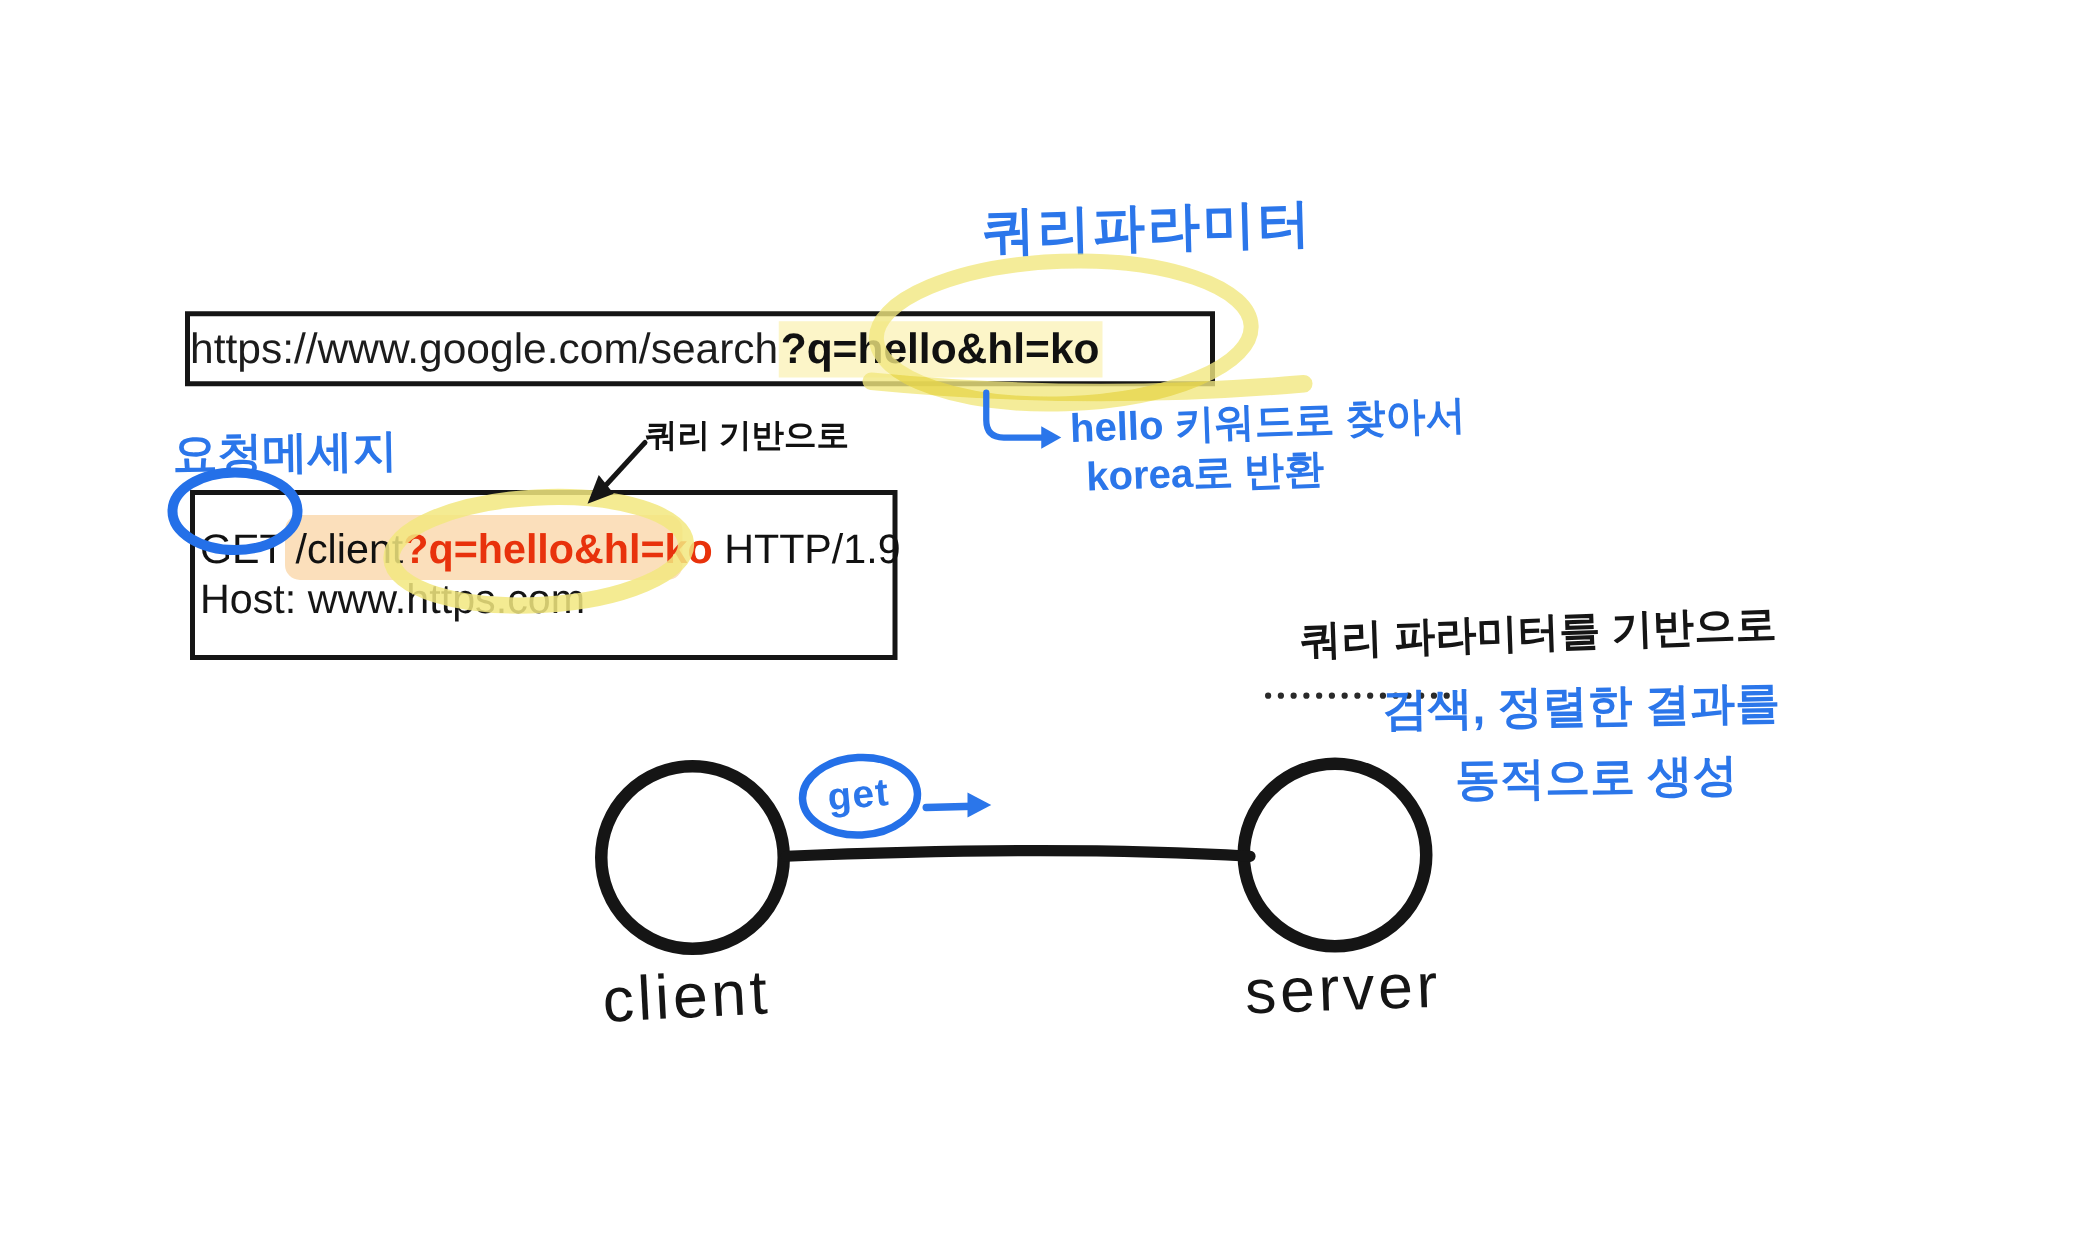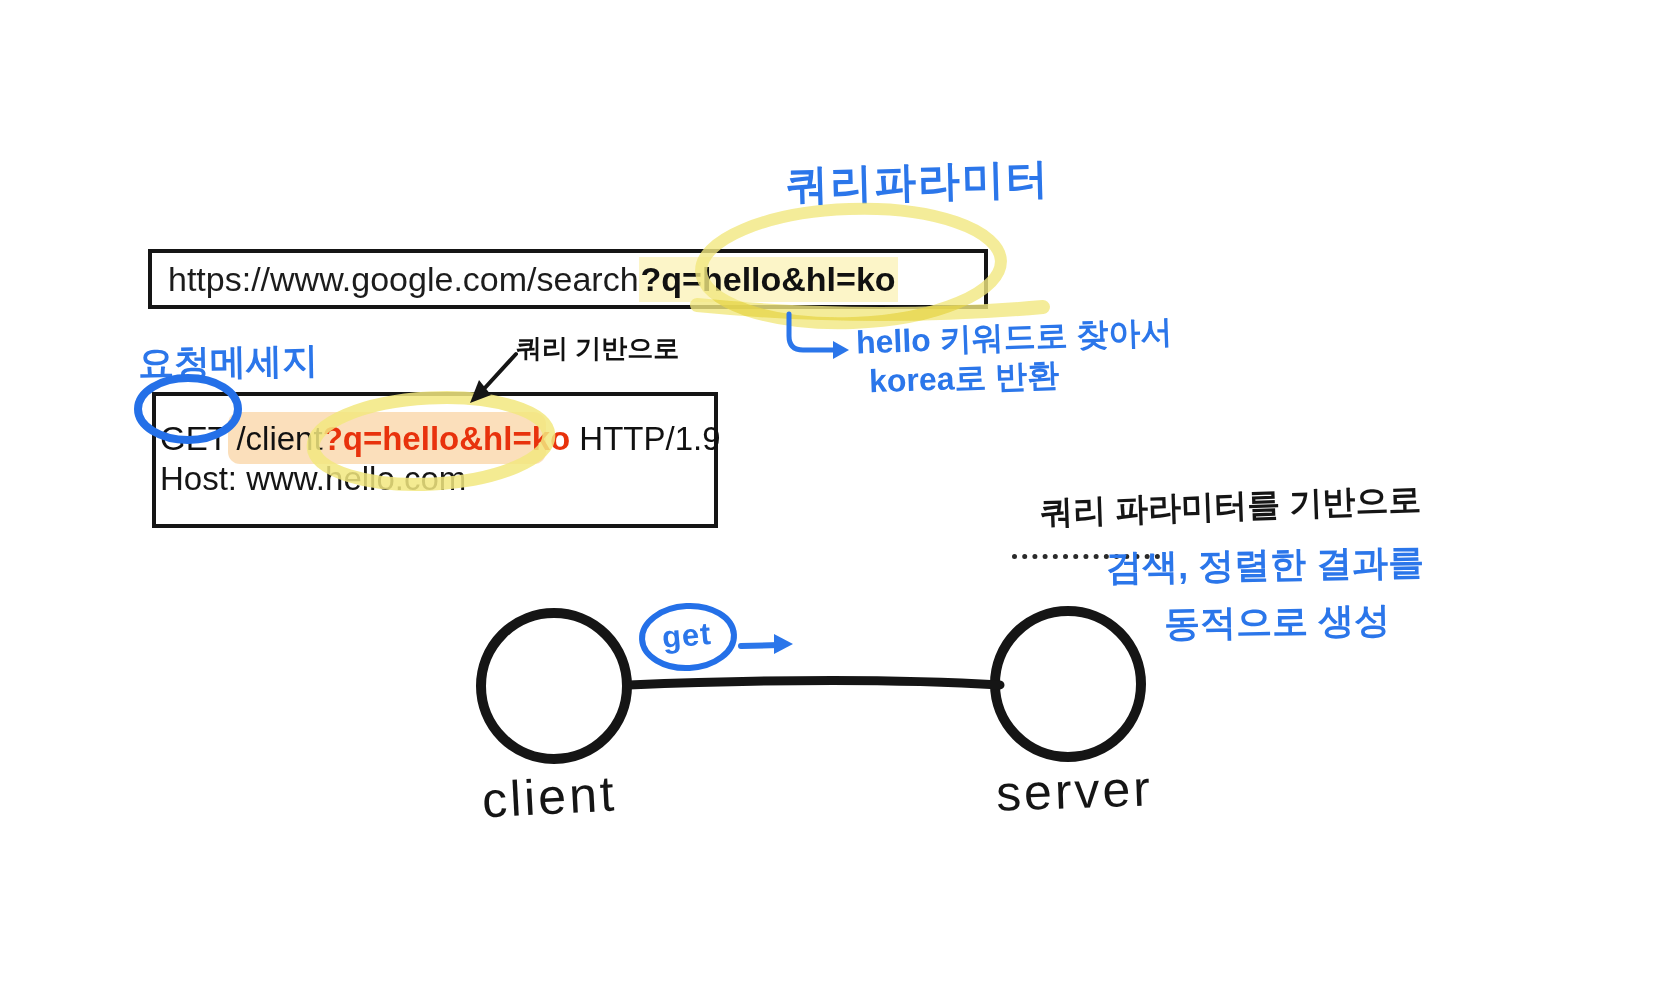--- a/index.html
+++ b/index.html
@@ -8,21 +8,21 @@
     font-family:"Liberation Sans", sans-serif;color:#151515;
   }
   .abs{position:absolute;}
   
   .title-note{
     left:786px;top:154px;font-size:42px;font-weight:bold;color:#2b76ea;
     transform:rotate(-1.5deg);letter-spacing:2px;z-index:3;
   }
   .url-box{
     left:148px;top:249px;width:816px;height:52px;border:4px solid #151515;
-    display:flex;align-items:center;padding-left:16px;font-size:34px;z-index:2;background:#fff;
+    display:flex;align-items:center;font-size:34px;z-index:2;background:#fff;
   }
   .url-base{color:#1c1c1c;white-space:pre;}
   .url-query{font-weight:bold;color:#111;background:#fcf5c8;padding:3px 2px;white-space:pre;}
   .q-note-1{left:856px;top:316px;font-size:32px;font-weight:600;color:#2b76ea;transform:rotate(-2deg);z-index:3;white-space:pre;}
   .q-note-2{left:869px;top:357px;font-size:32px;font-weight:600;color:#2b76ea;transform:rotate(-2deg);z-index:3;white-space:pre;}
   
   .req-label{left:138px;top:338px;font-size:36px;font-weight:bold;color:#2b76ea;transform:rotate(-1deg);z-index:3;}
   .pointer-label{left:516px;top:331px;font-size:26px;font-weight:600;color:#111;z-index:3;}
   .req-box{left:152px;top:392px;width:558px;height:128px;border:4px solid #151515;z-index:2;background:transparent;}
   .peach-highlight{left:228px;top:412px;width:318px;height:52px;background:#fbdcb4;border-radius:12px;opacity:.9;z-index:1;}
@@ -58,21 +58,21 @@
 
   <div class="abs q-note-1">hello 키워드로 찾아서</div>
   <div class="abs q-note-2">korea로 반환</div>
 
   <div class="abs req-label">요청메세지</div>
   <div class="abs pointer-label">쿼리 기반으로</div>
 
   <div class="abs peach-highlight"></div>
   <div class="abs req-box"></div>
   <div class="abs req-line1"><span class="req-method">GET</span><span class="req-path"> /client</span><span class="req-query">?q=hello&amp;hl=ko</span><span class="req-proto"> HTTP/1.9</span></div>
-  <div class="abs req-line2">Host: www.hello.com</div>
+  <div class="abs req-line2">Host: www.https.com</div>
 
   <div class="abs srv-note-1">쿼리 파라미터를 기반으로</div>
   <div class="abs srv-note-2">검색, 정렬한 결과를</div>
   <div class="abs srv-note-3">동적으로 생성</div>
   <div class="abs dotted-line"></div>
 
   <div class="abs get-label">get</div>
   <div class="abs client-label">client</div>
   <div class="abs server-label">server</div>
 

